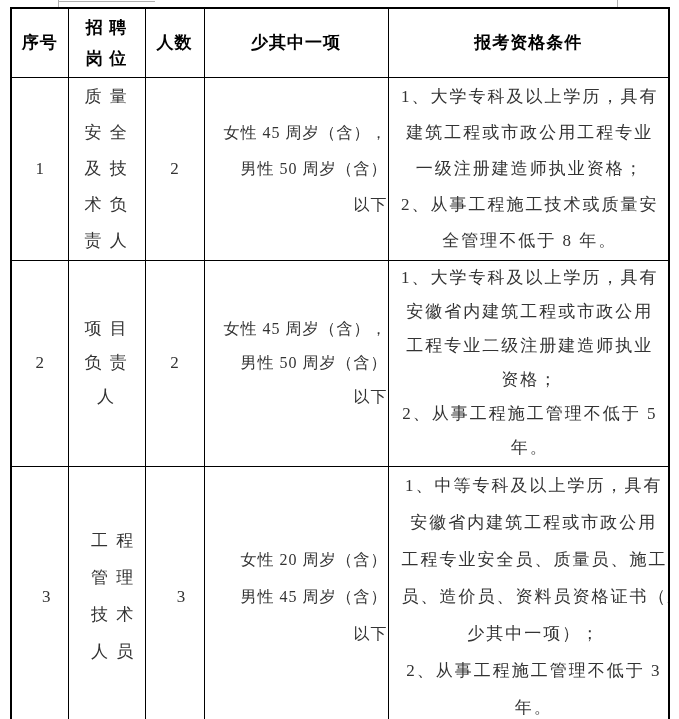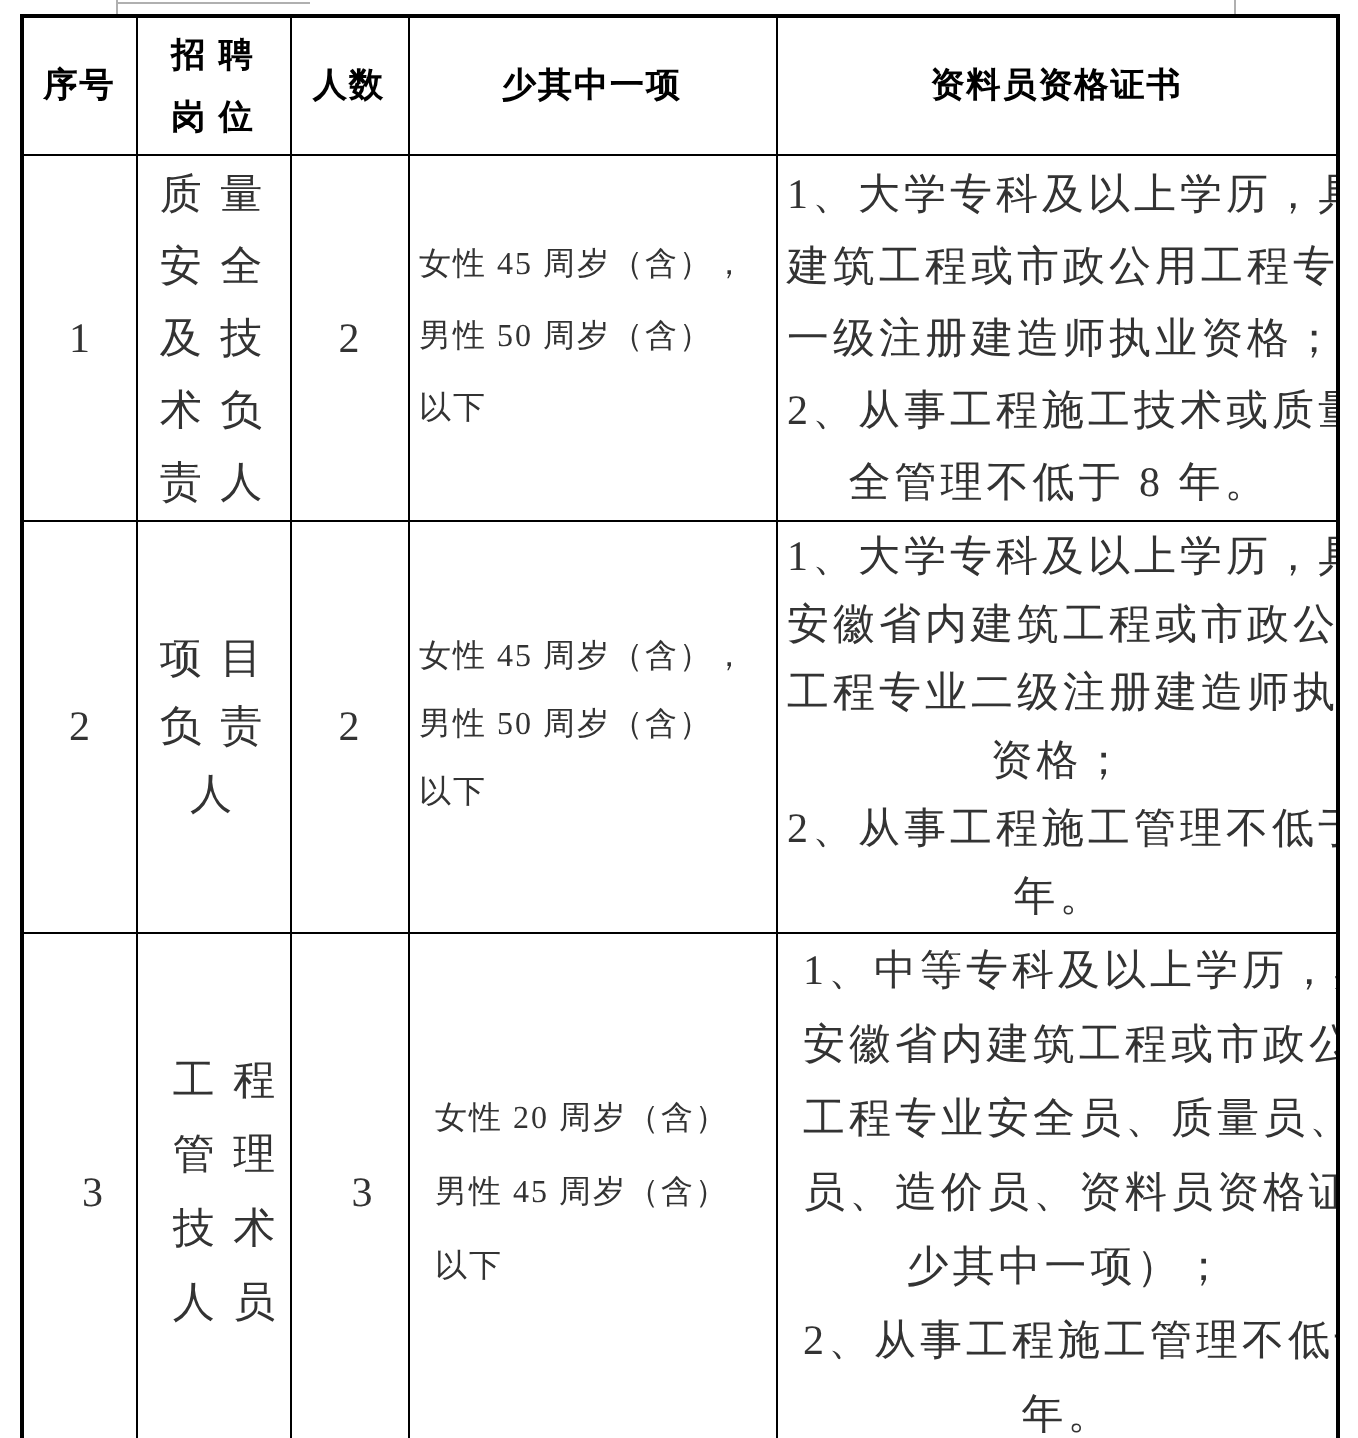--- a/index.html
+++ b/index.html
@@ -40,24 +40,24 @@
   tr.r3 td{line-height:37px;padding-left:13px;}
   th{
     font-family:"Liberation Sans","DejaVu Sans",sans-serif;
     font-weight:bold;
     font-size:17px;
     color:#000;
     text-align:center;
     line-height:31px;
     letter-spacing:1px;
   }
-  td{color:#333;font-size:21px;}
+  td{color:#333;font-size:17px;}
   td.c-no,td.c-count{text-align:center;}
   td.c-pos{text-align:center;letter-spacing:2px;}
-  td.c-age{font-size:16px;letter-spacing:1px;padding-left:5px;text-align:left;}
+  td.c-age{font-size:16px;letter-spacing:1px;padding-left:5px;text-align:right;}
   td.c-qual{letter-spacing:2px;padding-left:5px;padding-right:2px;text-align:center;}
 </style>
 </head>
 <body>
 
 <div class="page">
 
   <div class="artifact a-left-tick"></div>
   <div class="artifact a-left-line"></div>
   <div class="artifact a-right-tick"></div>
@@ -71,21 +71,21 @@
       <col style="width:184px">
       <col style="width:281px">
     </colgroup>
     <thead>
       <tr>
         <th>序号</th>
         <th>招 聘
 岗 位</th>
         <th>人数</th>
         <th>少其中一项</th>
-        <th>资料员资格证书</th>
+        <th>报考资格条件</th>
       </tr>
     </thead>
     <tbody>
       <tr class="r1">
         <td class="c-no">1</td>
         <td class="c-pos">质 量
 安 全
 及 技
 术 负
 责 人</td>

